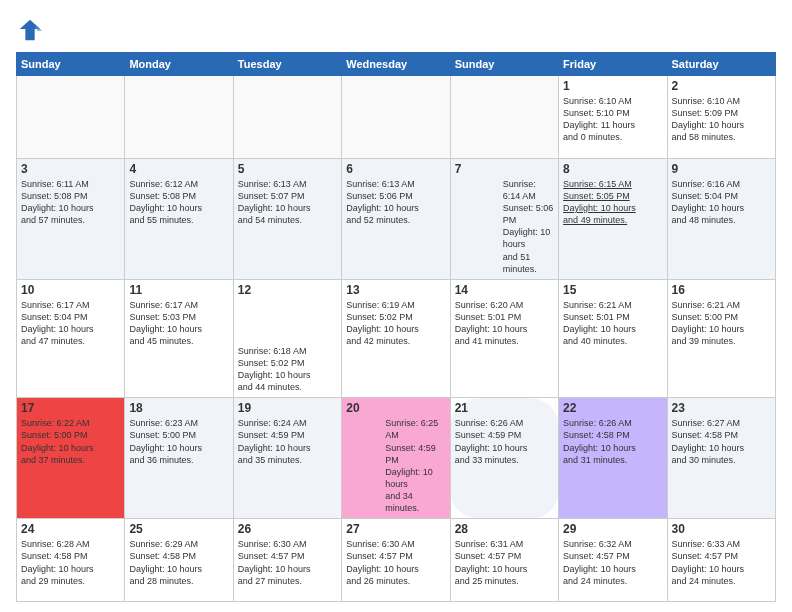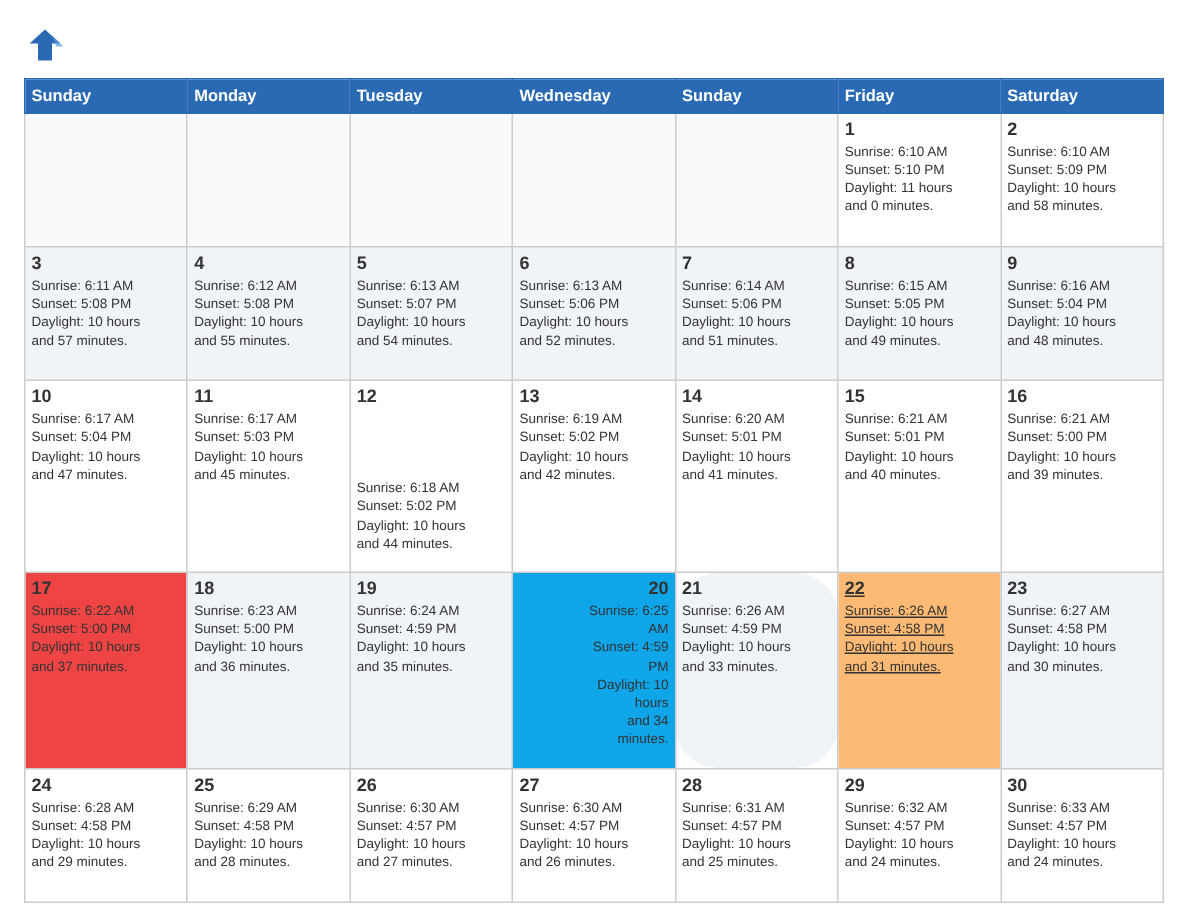--- a/index.html
+++ b/index.html
@@ -183,28 +183,28 @@
           </td>
           <td style="background: rgb(240, 244, 248);">
             <span class="day-number">6</span>
             <div class="day-info" style="white-space: pre-line;">Sunrise: 6:13 AM
 Sunset: 5:06 PM
 Daylight: 10 hours
 and 52 minutes.</div>
           </td>
           <td style="background: rgb(240, 244, 248);">
             <span class="day-number">7</span>
-            <div class="day-info" style="white-space: pre-line;">Sunrise: 6:14 AM
+            <div class="day-info" style="white-space: pre-line; margin-left: 48px;">Sunrise: 6:14 AM
 Sunset: 5:06 PM
 Daylight: 10 hours
 and 51 minutes.</div>
           </td>
           <td style="background: rgb(240, 244, 248);">
             <span class="day-number">8</span>
-            <div class="day-info" style="white-space: pre-line;">Sunrise: 6:15 AM
+            <div class="day-info" style="white-space: pre-line; text-decoration: underline;">Sunrise: 6:15 AM
 Sunset: 5:05 PM
 Daylight: 10 hours
 and 49 minutes.</div>
           </td>
           <td style="background: rgb(240, 244, 248);">
             <span class="day-number">9</span>
             <div class="day-info" style="white-space: pre-line;">Sunrise: 6:16 AM
 Sunset: 5:04 PM
 Daylight: 10 hours
 and 48 minutes.</div>
@@ -276,35 +276,35 @@
 Daylight: 10 hours
 and 36 minutes.</div>
           </td>
           <td style="background: rgb(240, 244, 248);">
             <span class="day-number">19</span>
             <div class="day-info" style="white-space: pre-line;">Sunrise: 6:24 AM
 Sunset: 4:59 PM
 Daylight: 10 hours
 and 35 minutes.</div>
           </td>
-          <td style="background: #0ea5e9; text-align: right;">
+          <td style="background: #f9a8d4;">
             <span class="day-number">20</span>
             <div class="day-info" style="white-space: pre-line; margin-left: 39px;">Sunrise: 6:25 AM
 Sunset: 4:59 PM
 Daylight: 10 hours
 and 34 minutes.</div>
           </td>
           <td style="background: rgb(240, 244, 248); border-radius: 29px;">
             <span class="day-number">21</span>
             <div class="day-info" style="white-space: pre-line;">Sunrise: 6:26 AM
 Sunset: 4:59 PM
 Daylight: 10 hours
 and 33 minutes.</div>
           </td>
-          <td style="background: #fdba74; text-decoration: underline;">
+          <td style="background: #c4b5fd;">
             <span class="day-number">22</span>
             <div class="day-info" style="white-space: pre-line;">Sunrise: 6:26 AM
 Sunset: 4:58 PM
 Daylight: 10 hours
 and 31 minutes.</div>
           </td>
           <td style="background: rgb(240, 244, 248);">
             <span class="day-number">23</span>
             <div class="day-info" style="white-space: pre-line;">Sunrise: 6:27 AM
 Sunset: 4:58 PM

